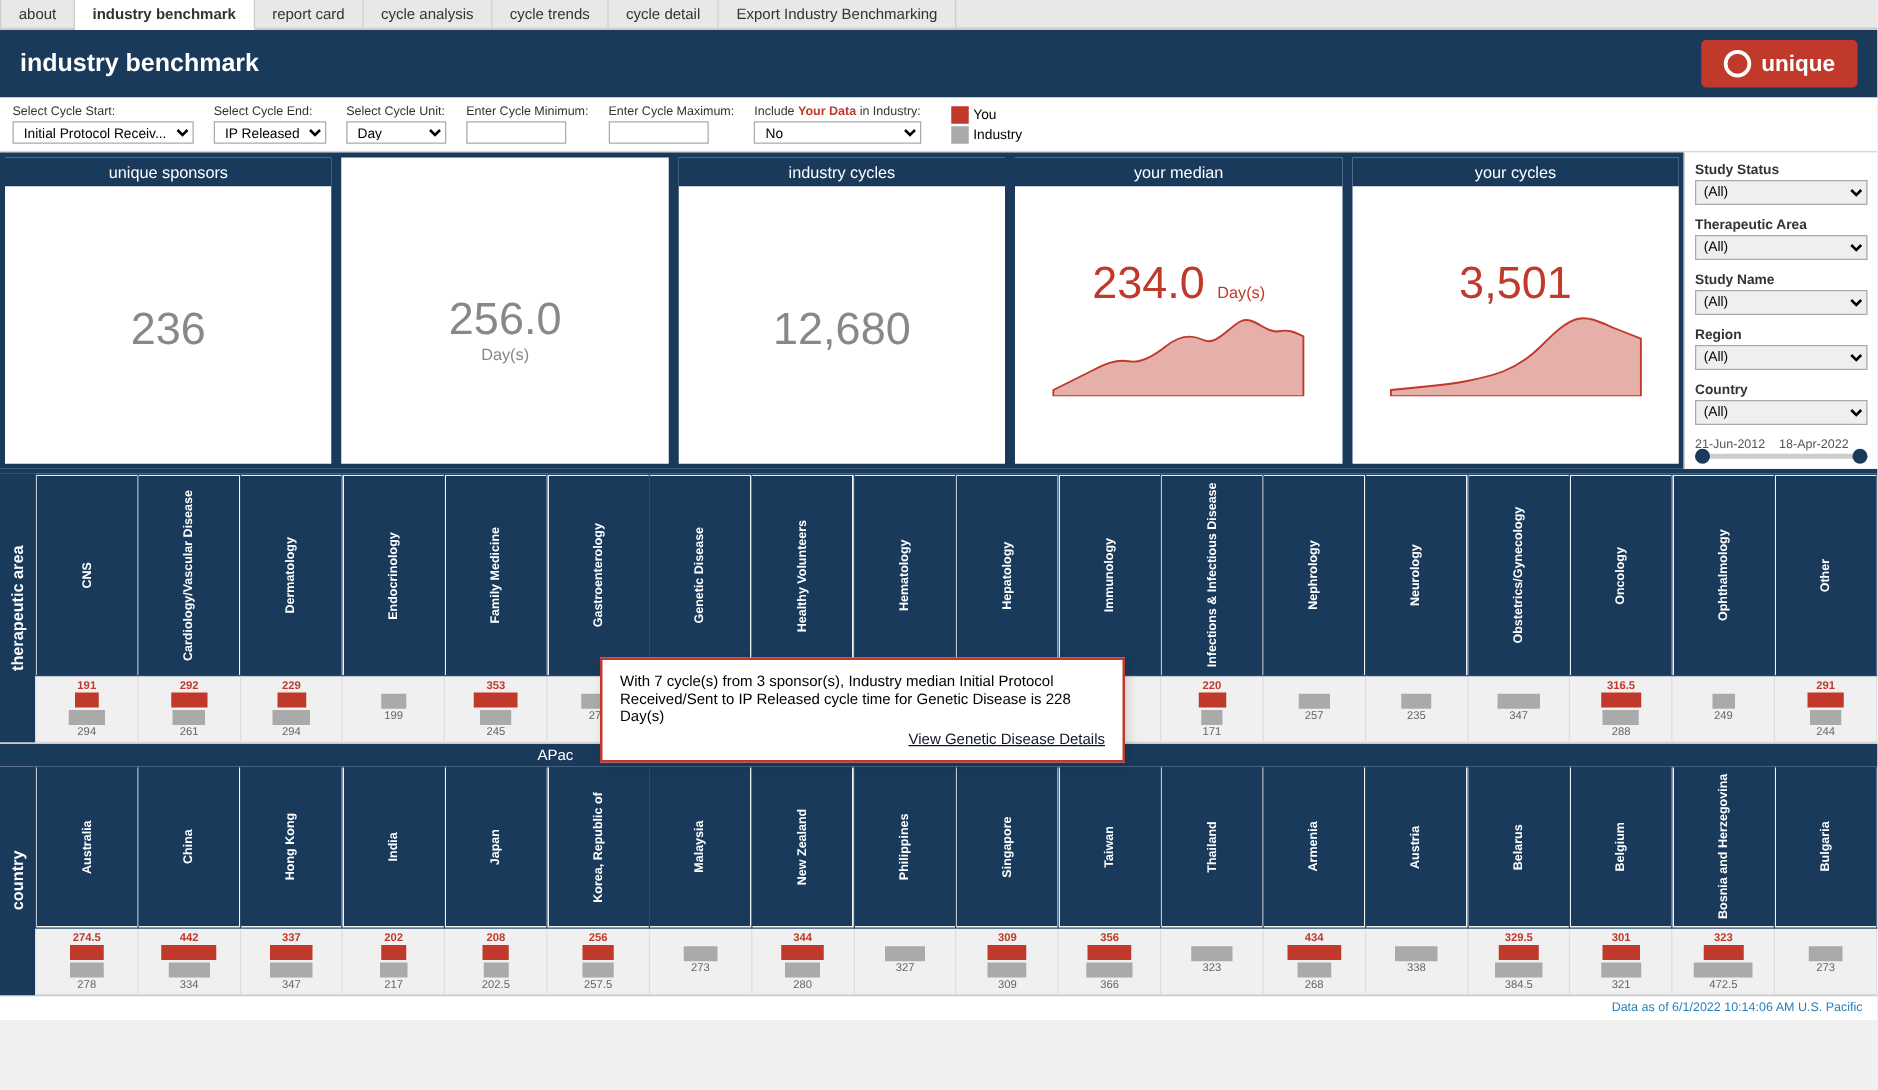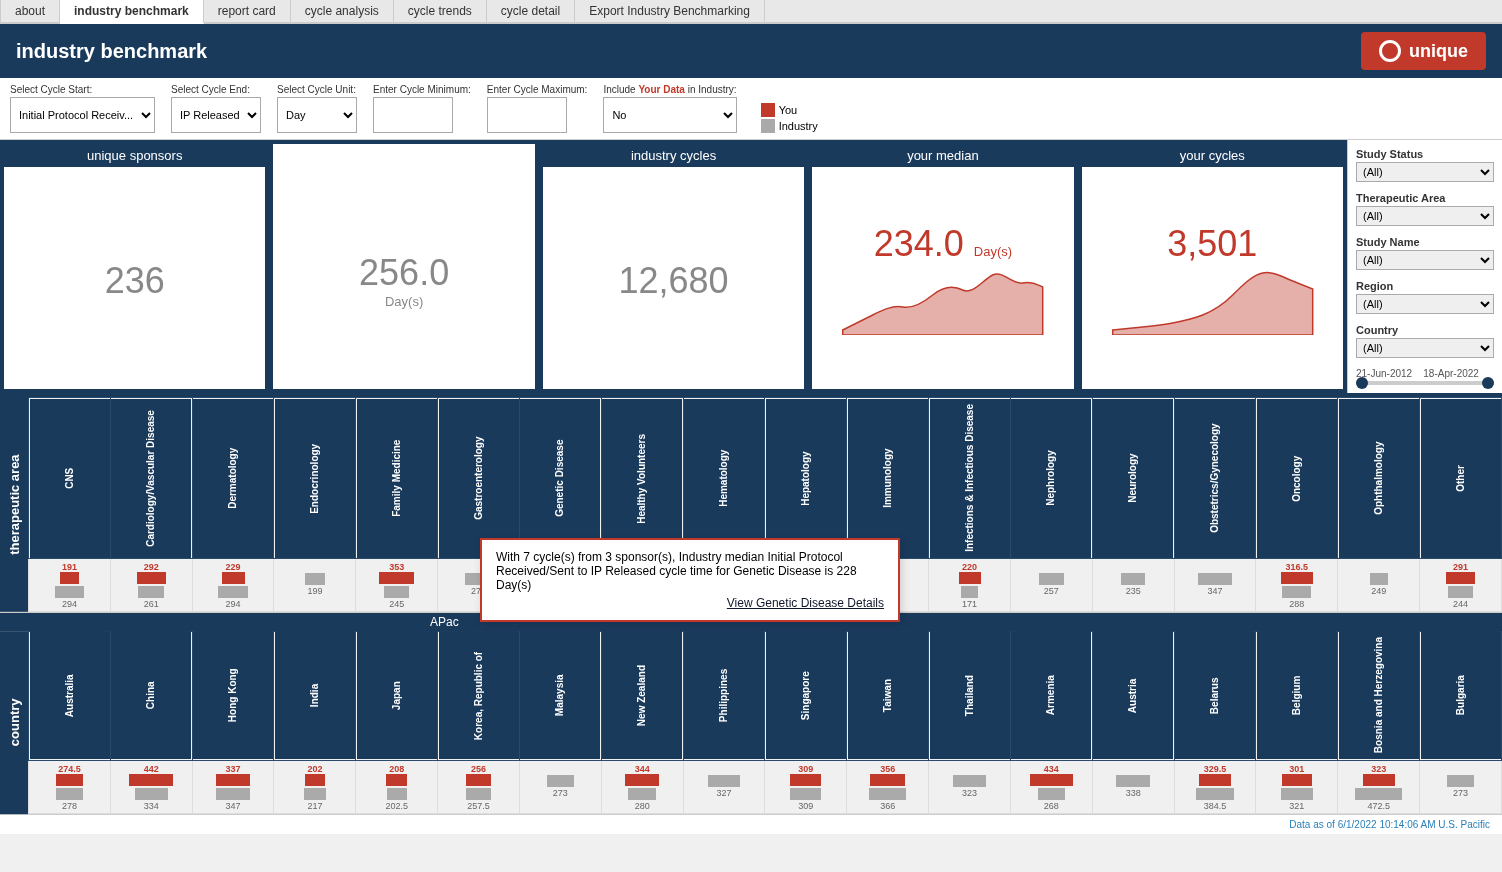--- a/index.html
+++ b/index.html
@@ -31,21 +31,21 @@
 
     
     .controls-bar {
       background: white; display: flex; align-items: flex-end; padding: 6px 10px;
       gap: 16px; border-bottom: 1px solid #ccc; flex-wrap: wrap;
     }
     .control-group { display: flex; flex-direction: column; gap: 2px; }
     .control-group label { font-size: 10px; color: #333; }
     .control-group select, .control-group input {
       font-size: 11px; border: 1px solid #aaa; padding: 2px 4px; background: white;
-      height: 36px; min-width: 80px;
+      height: 18px; min-width: 80px;
     }
     .legend-box { display: flex; flex-direction: column; gap: 2px; margin-left: 8px; }
     .legend-item { display: flex; align-items: center; gap: 4px; font-size: 11px; }
     .legend-color { width: 14px; height: 14px; }
 
     
     .summary-row {
       display: flex; background: #1a3a5c;
     }
     .summary-card {
@@ -107,21 +107,21 @@
       height: 12px; background: #aaa; display: block; margin: 0 auto;
       max-width: 50px;
     }
     .val-you { color: #c0392b; font-weight: bold; font-size: 9px; }
     .val-industry { color: #666; font-size: 9px; }
 
     
     .tooltip-box {
       position: absolute; background: white; border: 2px solid #c0392b;
       padding: 10px 14px; font-size: 12px; z-index: 100; width: 420px;
-      top: 538px; left: 480px; box-shadow: 2px 2px 8px rgba(0,0,0,0.15);
+      top: 526px; left: 480px; box-shadow: 2px 2px 8px rgba(0,0,0,0.15);
     }
     .tooltip-link { color: #0f172a; text-decoration: underline; cursor: pointer; display: block; margin-top: 4px; text-align: right; }
 
     
     .footer { text-align: right; padding: 4px 12px; font-size: 10px; color: #2980b9; background: white; }
 
     .highlighted-cell { background: rgba(192,57,43,0.1); }
   </style>
 </head>
 <body>

